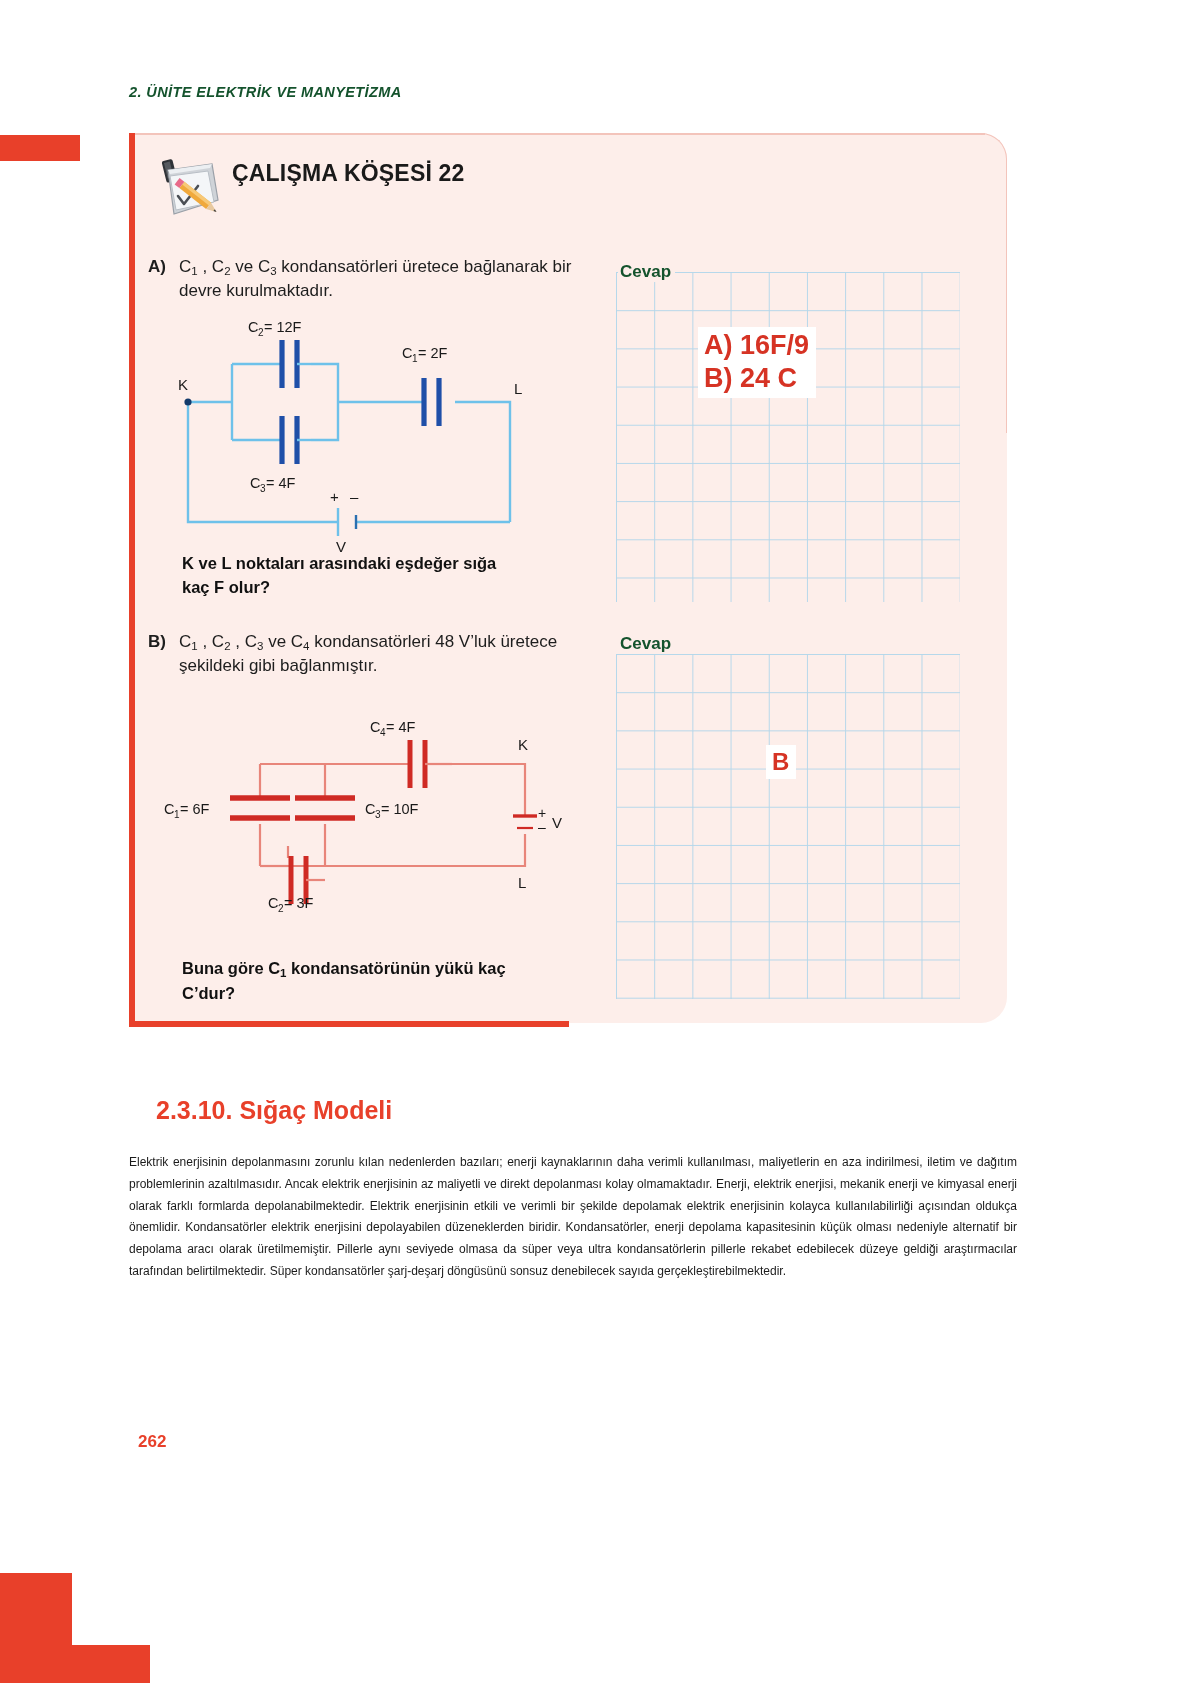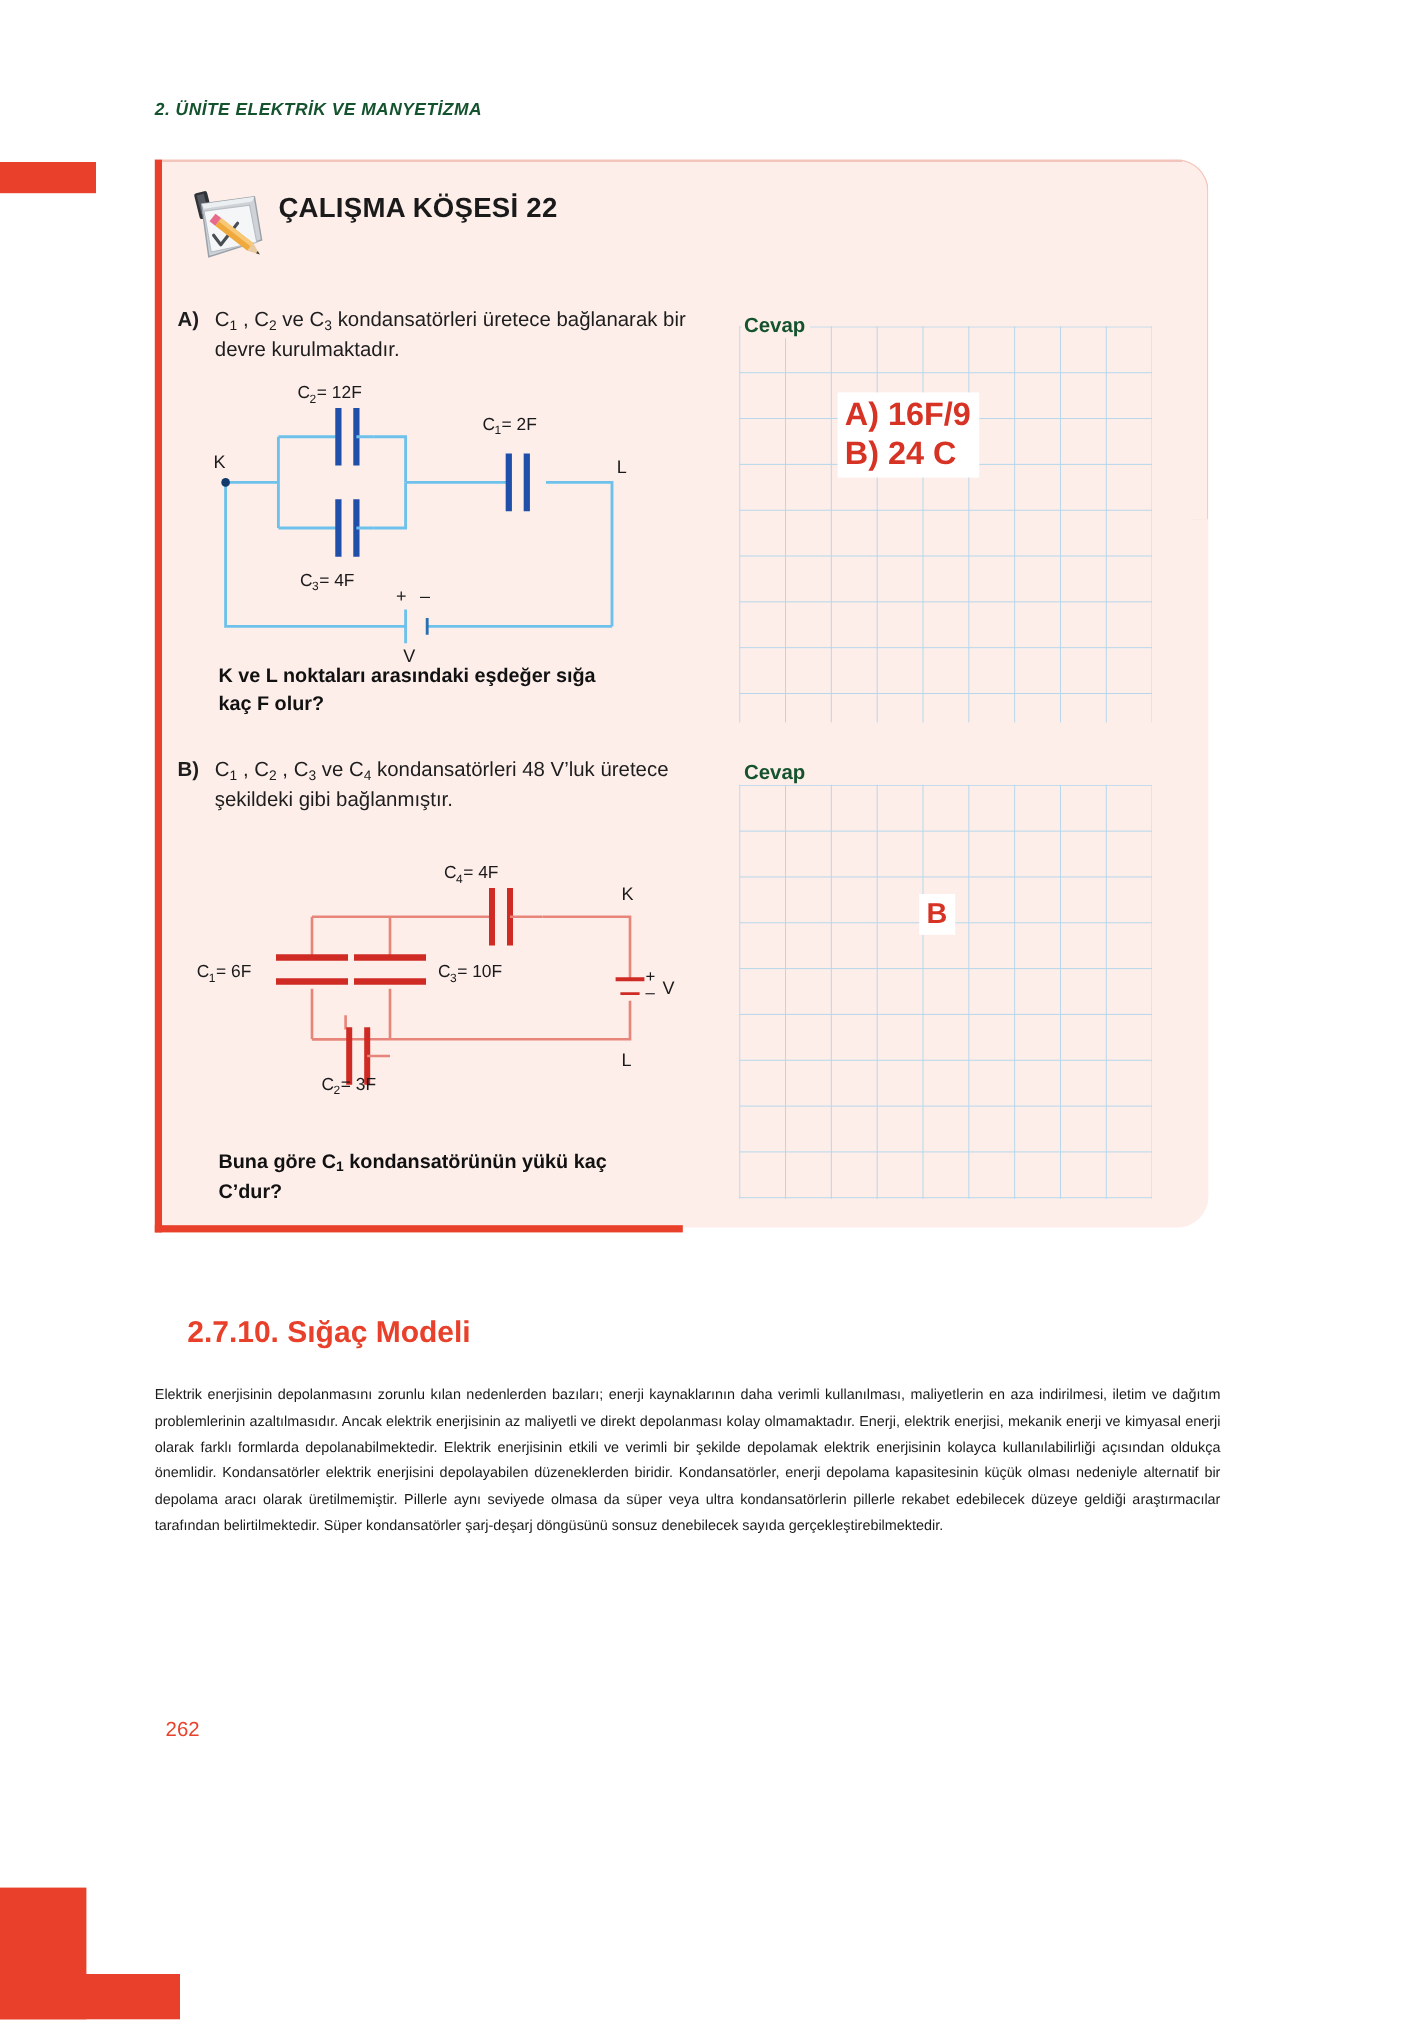--- a/index.html
+++ b/index.html
@@ -115,21 +115,21 @@
     position: absolute; left: 129px; top: 1152px;
     width: 888px;
     font-size: 12px; line-height: 1.82; color: #1b1b1b;
     text-align: justify;
   }
   .body-copy p { margin: 0; }
 
   
   .page-number {
     position: absolute; left: 138px; top: 1432px;
-    font-size: 17px; color: #e8402a; font-weight: normal;
+    font-size: 17px; color: #e8402a; font-weight: bold;
   }
 </style>
 </head>
 <body>
 
 <div class="left-tab-top"></div>
 <div class="left-foot"></div>
 <div class="left-foot-arm"></div>
 
 <div class="page-header">2. ÜNİTE   ELEKTRİK VE MANYETİZMA</div>
@@ -308,19 +308,19 @@
   <span>A) 16F/9</span><br>
   <span>B) 24 C</span>
 </div>
 
 <div class="grid-panel" style="left:616px; top:654px; width:344px; height:345px;">
   <div class="cells"></div>
 </div>
 <div class="cevap-label" style="left:618px; top:634px;">Cevap</div>
 <div class="handwrite" style="left:718px; top:745px; font-size:24px;">B</div>
 
-<div class="section-heading">2.7.10. Sığaç Modeli</div>
+<div class="section-heading">2.3.10. Sığaç Modeli</div>
 
 <div class="body-copy">
   <p>Elektrik enerjisinin depolanmasını zorunlu kılan nedenlerden bazıları; enerji kaynaklarının daha verimli kullanılması, maliyetlerin en aza indirilmesi, iletim ve dağıtım problemlerinin azaltılmasıdır. Ancak elektrik enerjisinin az maliyetli ve direkt depolanması kolay olmamaktadır. Enerji, elektrik enerjisi, mekanik enerji ve kimyasal enerji olarak farklı formlarda depolanabilmektedir. Elektrik enerjisinin etkili ve verimli bir şekilde depolamak elektrik enerjisinin kolayca kullanılabilirliği açısından oldukça önemlidir. Kondansatörler elektrik enerjisini depolayabilen düzeneklerden biridir. Kondansatörler, enerji depolama kapasitesinin küçük olması nedeniyle alternatif bir depolama aracı olarak üretilmemiştir. Pillerle aynı seviyede olmasa da süper veya ultra kondansatörlerin pillerle rekabet edebilecek düzeye geldiği araştırmacılar tarafından belirtilmektedir. Süper kondansatörler şarj-deşarj döngüsünü sonsuz denebilecek sayıda gerçekleştirebilmektedir.</p>
 </div>
 
 <div class="page-number">262</div>
 
 </body></html>

